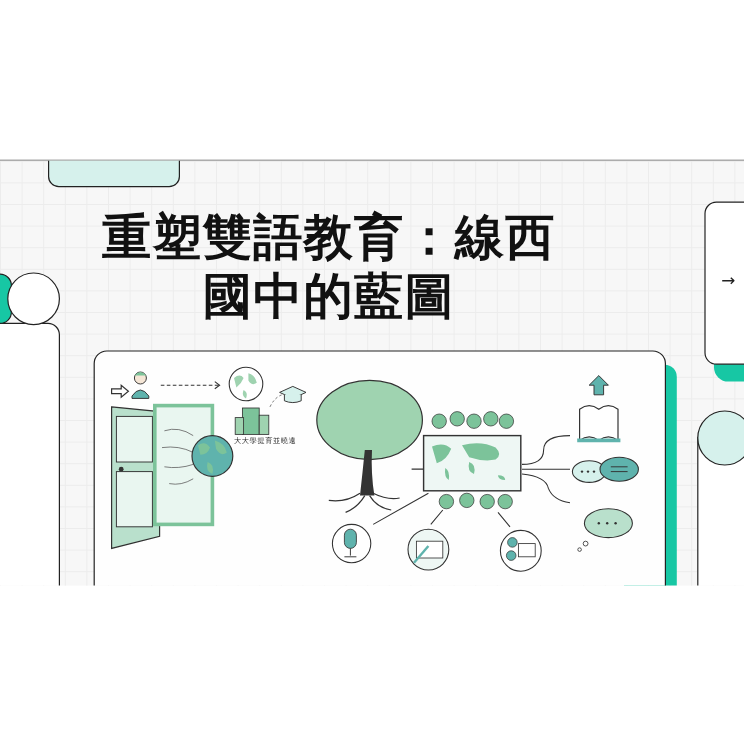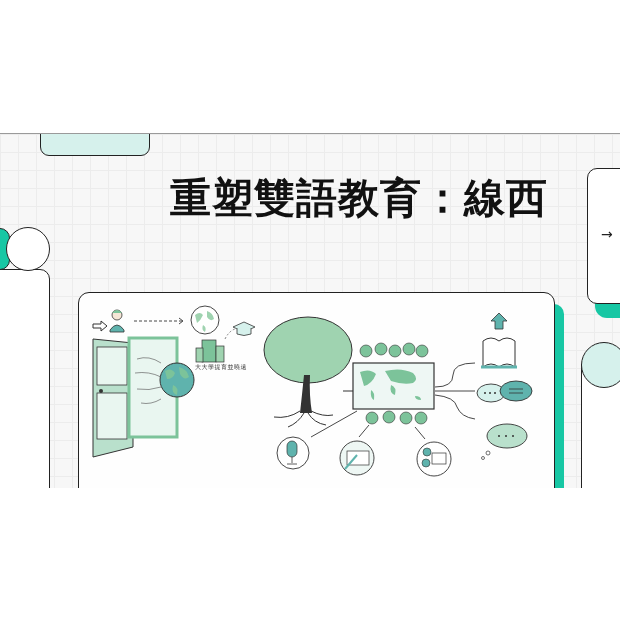--- a/index.html
+++ b/index.html
@@ -22,21 +22,21 @@
   .green-pill { left: -10px; top: 94px; width: 20px; height: 42px; background: #17c7a4; border-radius: 10px; border: 1.5px solid #222; }
   .white-circle { left: 6px; top: 93px; width: 44px; height: 44px; background: #fff; border-radius: 50%; }
   .left-card { left: -10px; top: 135px; width: 60px; height: 240px; background: #fff; border-radius: 10px; }
   .right-card-shadow { left: 595px; top: 44px; width: 40px; height: 140px; background: #17c7a4; border-radius: 12px; border: none; }
   .right-card { left: 587px; top: 34px; width: 50px; height: 136px; background: #fff; border-radius: 10px; }
   .right-arrow { position: absolute; left: 601px; top: 92px; font-size: 14px; color: #222; }
   .right-circle { left: 581px; top: 208px; width: 46px; height: 46px; background: #d6f1ec; border-radius: 50%; }
   .right-card2 { left: 581px; top: 230px; width: 50px; height: 140px; background: #fff; border-left: 1.5px solid #222; border-top: none; border-right: none; border-bottom: none; }
 
   .title {
-    position: absolute; left: 0; top: 40px; width: 548px; text-align: right;
+    position: absolute; left: 0; top: 40px; width: 548px; text-align: center;
     font-family: "DejaVu Sans", sans-serif; font-weight: bold; font-size: 41px; line-height: 49px;
     color: #111; letter-spacing: 1px;
   }
 
   .main-shadow { position: absolute; left: 520px; top: 170px; width: 44px; height: 200px; background: #17c7a4; border-radius: 10px; }
   .main-card {
     position: absolute; left: 78px; top: 158px; width: 477px; height: 210px;
     background: #fefefe; border: 1.5px solid #222; border-radius: 11px; box-sizing: border-box; overflow: hidden;
   }
   .main-card svg { position: absolute; left: 0; top: 0; }
@@ -55,20 +55,21 @@
   <div class="deco white-circle"></div>
 
   <div class="deco right-card-shadow"></div>
   <div class="deco right-card"></div>
   <span class="right-arrow">→</span>
   <div class="deco right-card2"></div>
   <div class="deco right-circle"></div>
 
   <div class="title">
     <div>重塑雙語教育：線西</div>
+    <div>國中的藍圖</div>
   </div>
 
   <div class="main-shadow"></div>
   <div class="main-card">
     <svg width="477" height="210" viewBox="0 0 477 210">
 
       <g>
         <path d="M14 31 h8 v-3 l6 5 l-6 5 v-3 h-8z" fill="none" stroke="#333" stroke-width="1"></path>
         <circle cx="38" cy="22" r="5" fill="#f5e6d6" stroke="#333" stroke-width="0.8"></circle>
         <path d="M33 20 q5 -6 10 0" fill="#7cc39a"></path>

